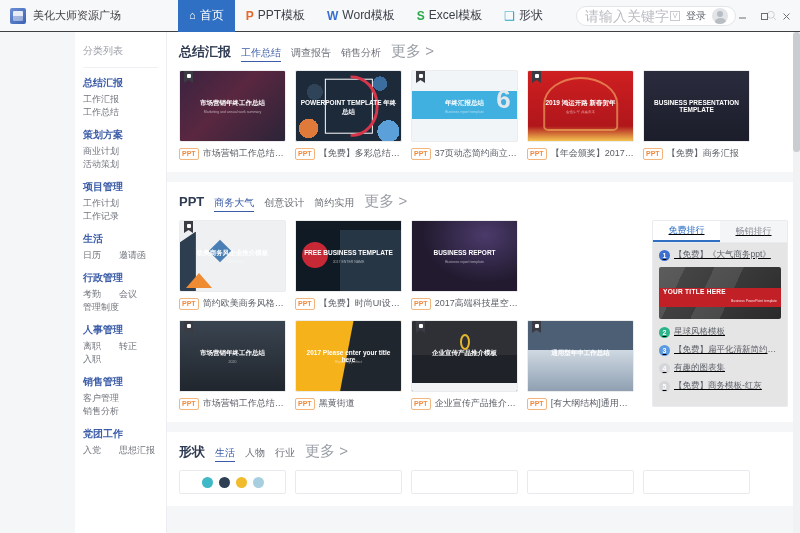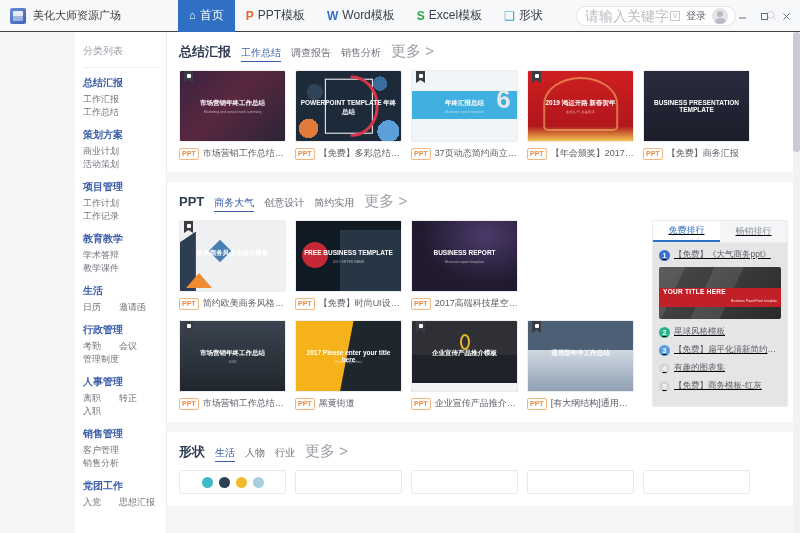--- a/index.html
+++ b/index.html
@@ -253,27 +253,20 @@
           <div class="sb-subs">
             <span class="sb-sub">商业计划</span>
             <span class="sb-sub">活动策划</span>
           </div>
         </div>
         <div class="sb-group">
           <div class="sb-head">项目管理</div>
           <div class="sb-subs">
             <span class="sb-sub">工作计划</span>
             <span class="sb-sub">工作记录</span>
-          </div>
-        </div>
-        <div class="sb-group">
-          <div class="sb-head">教育教学</div>
-          <div class="sb-subs">
-            <span class="sb-sub">学术答辩</span>
-            <span class="sb-sub">教学课件</span>
           </div>
         </div>
         <div class="sb-group">
           <div class="sb-head">生活</div>
           <div class="sb-subs">
             <span class="sb-sub">日历</span>
             <span class="sb-sub">邀请函</span>
           </div>
         </div>
         <div class="sb-group">

